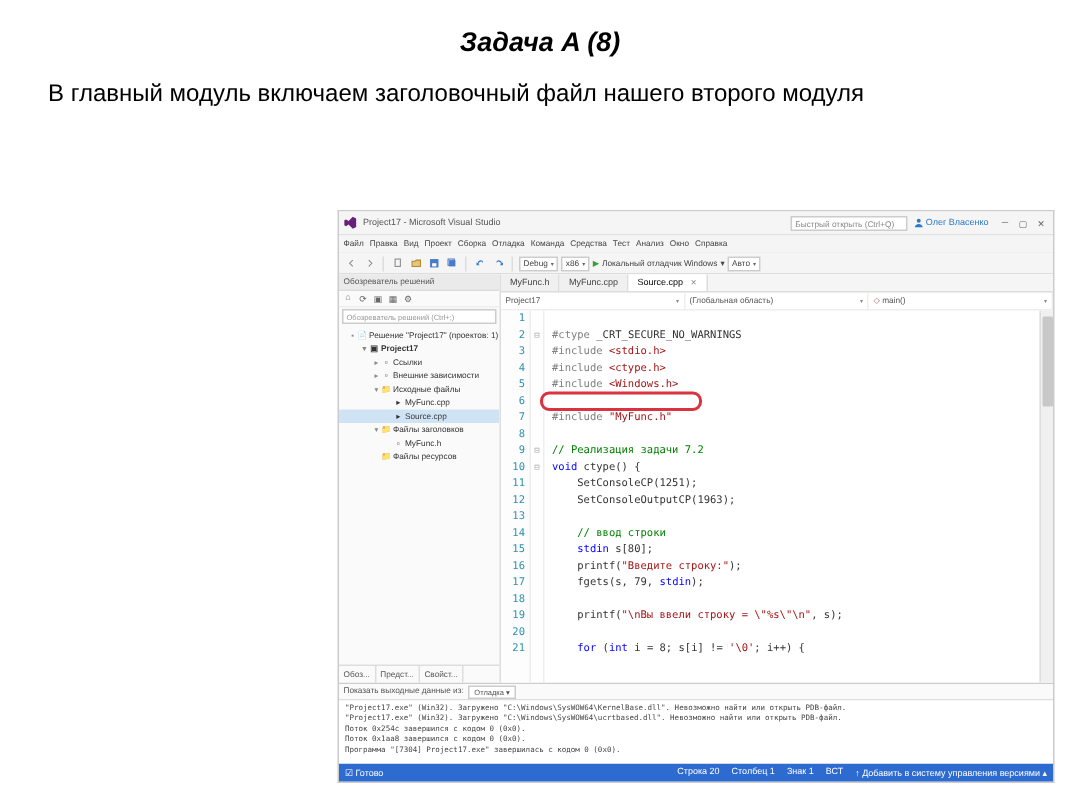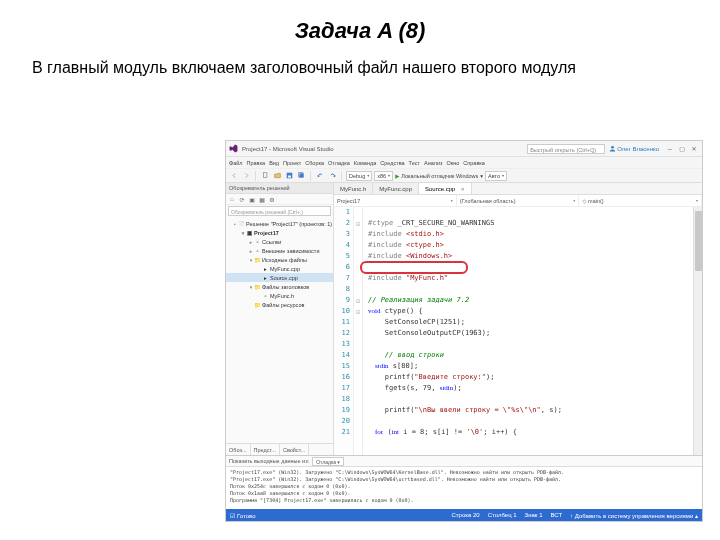--- a/index.html
+++ b/index.html
@@ -1,17 +1,17 @@
 <!DOCTYPE html>
 <html><head>
 <meta charset="utf-8">
 <style>
   * { box-sizing: border-box; margin: 0; padding: 0; }
   body { font-family: Arial, sans-serif; width: 720px; height: 540px; background: #fff; overflow: hidden; }
-  .slide-title { text-align: center; font-size: 22px; font-weight: bold; font-style: italic; margin-top: 18px; }
+  .slide-title { text-align: center; font-size: 18px; font-weight: bold; font-style: italic; margin-top: 18px; }
   .slide-sub { font-size: 16px; margin: 14px 32px 0 32px; line-height: 1.3; }
   .vs-shot { position: absolute; left: 225px; top: 140px; width: 478px; height: 382px; background: #fff; border: 1px solid #ccc; font-family: "Segoe UI", Tahoma, sans-serif; font-size: 6px; color: #333; }
   
   .vs-title { height: 16px; background: #f5f5f5; border-bottom: 1px solid #e0e0e0; display: flex; align-items: center; padding: 0 3px; }
   .vs-logo { width: 9px; height: 9px; margin-right: 4px; }
   .vs-logo svg { width: 100%; height: 100%; }
   .vs-title-text { flex: 0 0 auto; color: #555; }
   .vs-title-spacer { flex: 1; }
   .vs-search { width: 78px; height: 10px; border: 1px solid #ccc; background: #fff; font-size: 5.5px; color: #888; padding: 0 2px; line-height: 10px; }
   .vs-badge { margin-left: 4px; color: #2b7ac9; display: flex; align-items: center; gap: 1px; }
@@ -55,24 +55,24 @@
   .tab { padding: 0 6px; line-height: 12px; font-size: 6px; color: #444; border-right: 1px solid #ddd; background: #f0f0f0; display: flex; align-items: center; gap: 2px; }
   .tab.active { background: #fff; color: #000; }
   .tab .x { font-size: 5px; color: #888; margin-left: 3px; }
   .nav-combos { height: 12px; display: flex; border-bottom: 1px solid #eee; }
   .nav-combos .nc { flex: 1; border-right: 1px solid #eee; font-size: 5.5px; color: #555; padding: 0 3px; line-height: 12px; display: flex; align-items: center; }
   .nav-combos .nc .caret { margin-left: auto; font-size: 4px; color: #888; }
   .code { flex: 1; display: flex; font-family: Consolas, monospace; font-size: 7px; line-height: 11px; position: relative; overflow: hidden; }
   .gutter { width: 20px; background: #fdfdfd; border-right: 1px solid #eee; text-align: right; padding-right: 3px; color: #2b91af; }
   .fold { width: 9px; border-right: 1px solid #eee; color: #aaa; text-align: center; font-size: 6px; }
   .codearea { flex: 1; padding-left: 5px; white-space: pre; position: relative; }
-  .kw { color: #0000ff; font-family: Liberation Serif, serif; }
+  .kw { color: #0000ff; }
   .pp { color: #808080; }
   .str { color: #a31515; }
-  .cm { color: #008000; font-style: italic; }
+  .cm { color: #008000; }
   .inc { color: #a31515; margin-top: 37px; }
   .highlight-box { position: absolute; border: 2px solid #d9333f; border-radius: 6px; }
   .vscroll { position: absolute; right: 0; top: 0; width: 9px; height: 100%; background: #f0f0f0; border-left: 1px solid #ddd; }
   .vscroll .thumb { position: absolute; left: 1px; width: 7px; background: #c8c8c8; border-radius: 1px; }
   
   .bottom-panel { height: 54px; border-top: 1px solid #ccc; background: #fafafa; display: flex; flex-direction: column; }
   .bp-hdr { height: 11px; display: flex; align-items: center; padding: 0 3px; font-size: 5.5px; color: #555; border-bottom: 1px solid #ddd; gap: 3px; }
   .bp-combo { border: 1px solid #ccc; background: #fff; height: 9px; line-height: 9px; padding: 0 3px; font-size: 5px; }
   .bp-body { flex: 1; padding: 2px 4px; font-family: Consolas, monospace; font-size: 5px; line-height: 7px; color: #444; overflow: hidden; background: #fff; }
   

